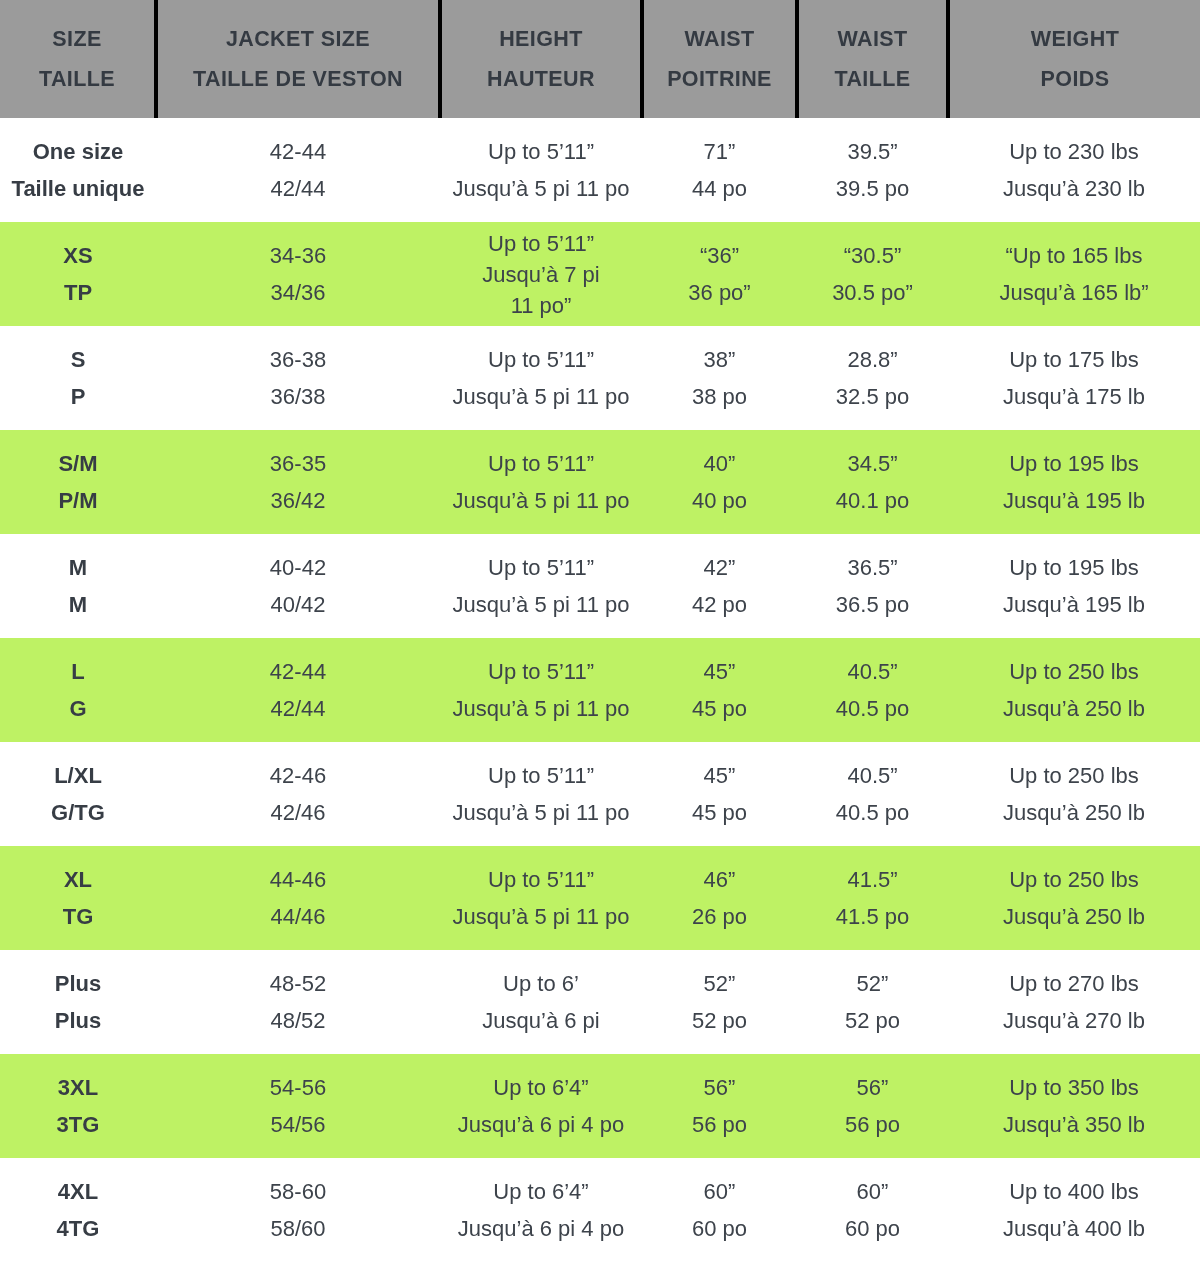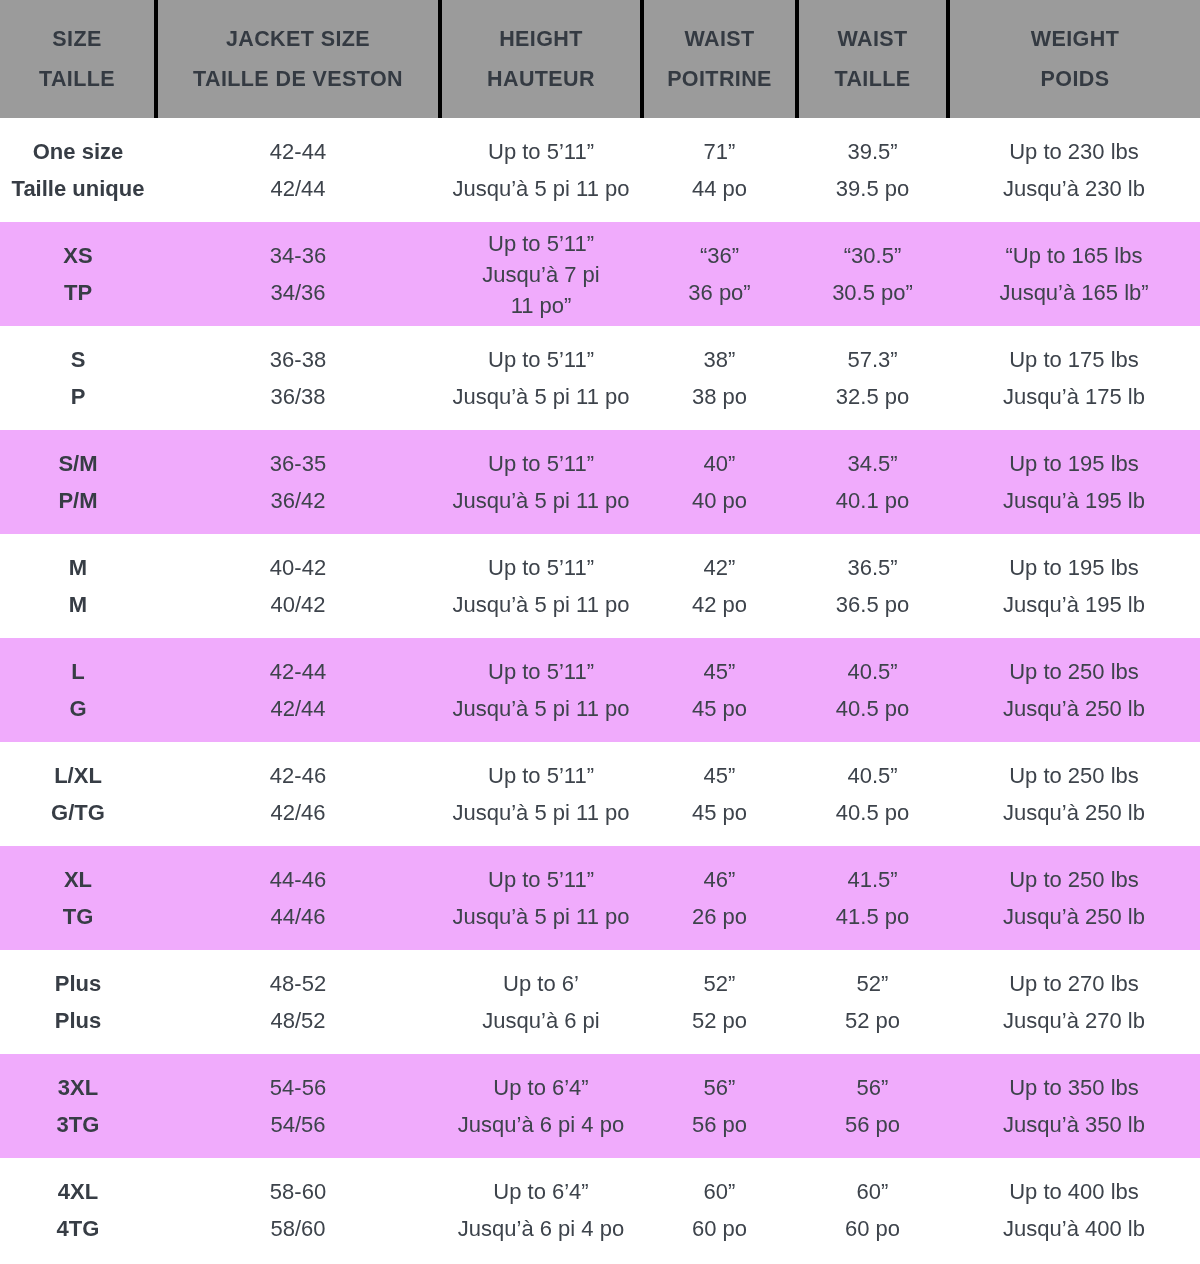--- a/index.html
+++ b/index.html
@@ -35,21 +35,21 @@
   .hline {
     display: block;
     line-height: 40px;
     white-space: nowrap;
   }
   tbody tr {
     background: #ffffff;
     height: 104px;
   }
   tbody tr.alt {
-    background: #f0abfc;
+    background: #bef264;
   }
   tbody td {
     text-align: center;
     vertical-align: middle;
     font-size: 22px;
     padding: 0;
   }
   tbody td.col-size {
     font-weight: 700;
     color: #373d45;
@@ -168,21 +168,21 @@
         </td>
         <td class="col-height lines-2">
           <span class="line">Up to 5’11”</span>
           <span class="line">Jusqu’à 5 pi 11 po</span>
         </td>
         <td class="col-chest lines-2">
           <span class="line">38”</span>
           <span class="line">38 po</span>
         </td>
         <td class="col-waist lines-2">
-          <span class="line">57.3”</span>
+          <span class="line">28.8”</span>
           <span class="line">32.5 po</span>
         </td>
         <td class="col-weight lines-2">
           <span class="line">Up to 175 lbs</span>
           <span class="line">Jusqu’à 175 lb</span>
         </td>
       </tr>
       <tr class="alt">
         <td class="col-size lines-2">
           <span class="line">S/M</span>

